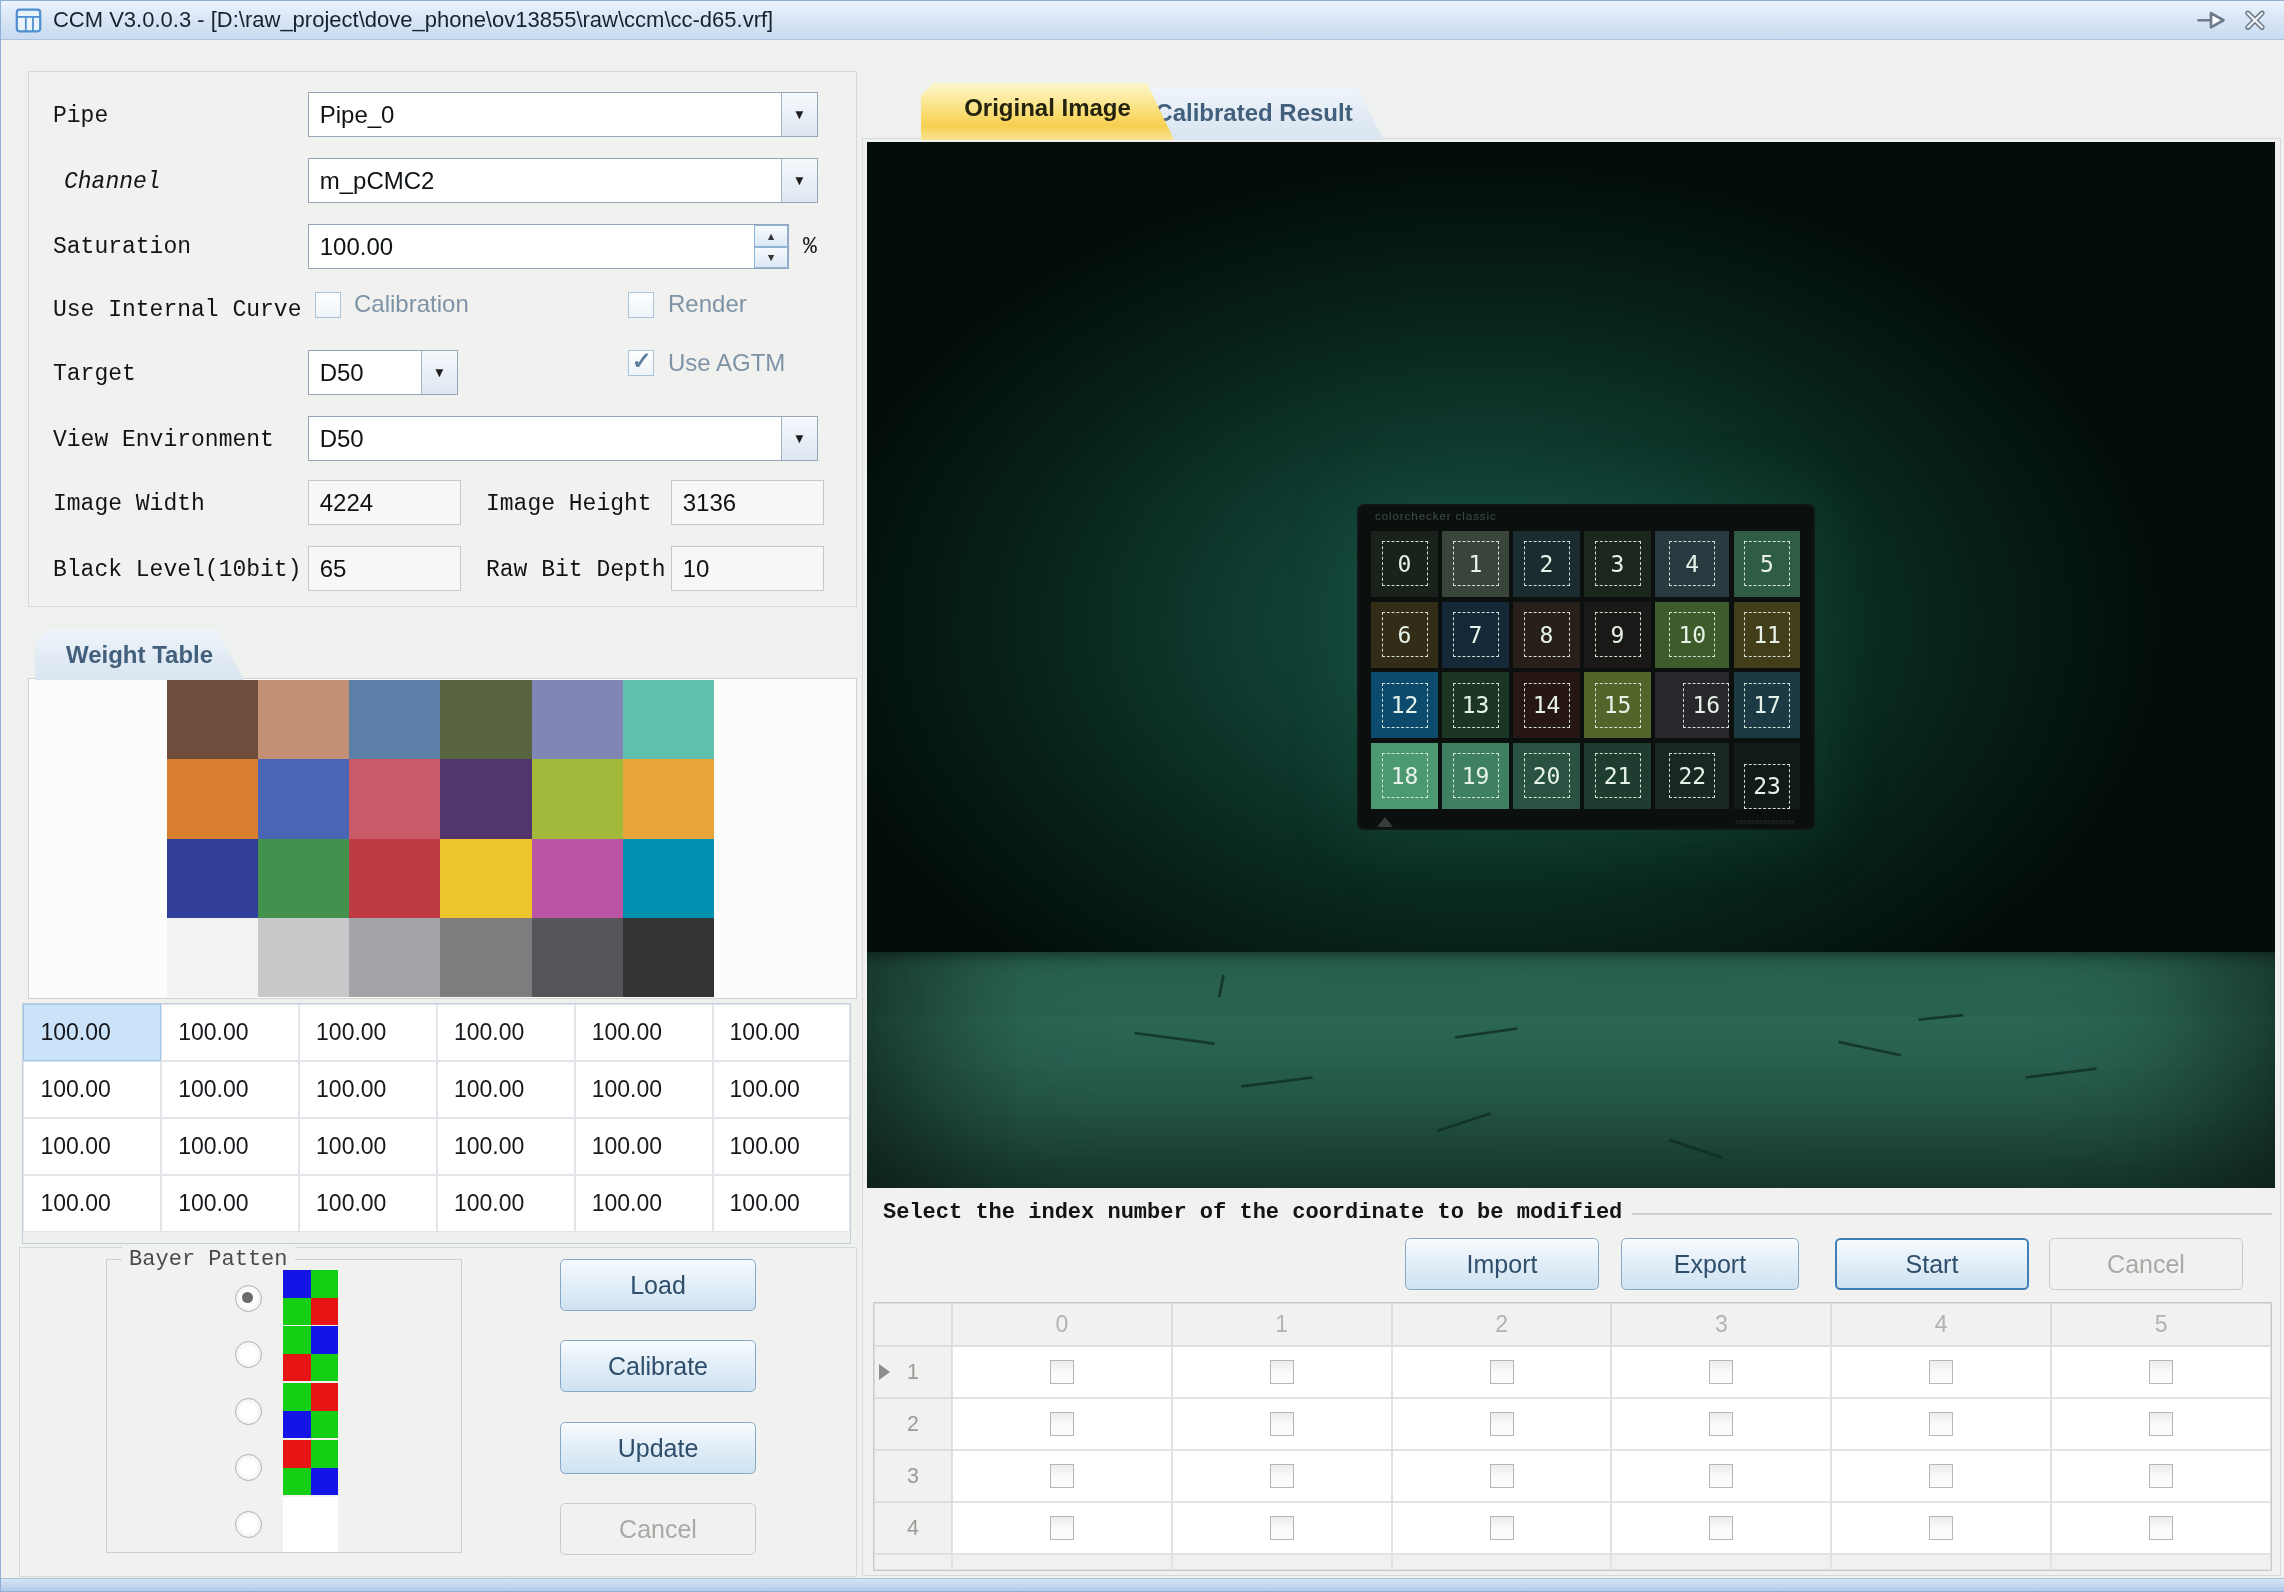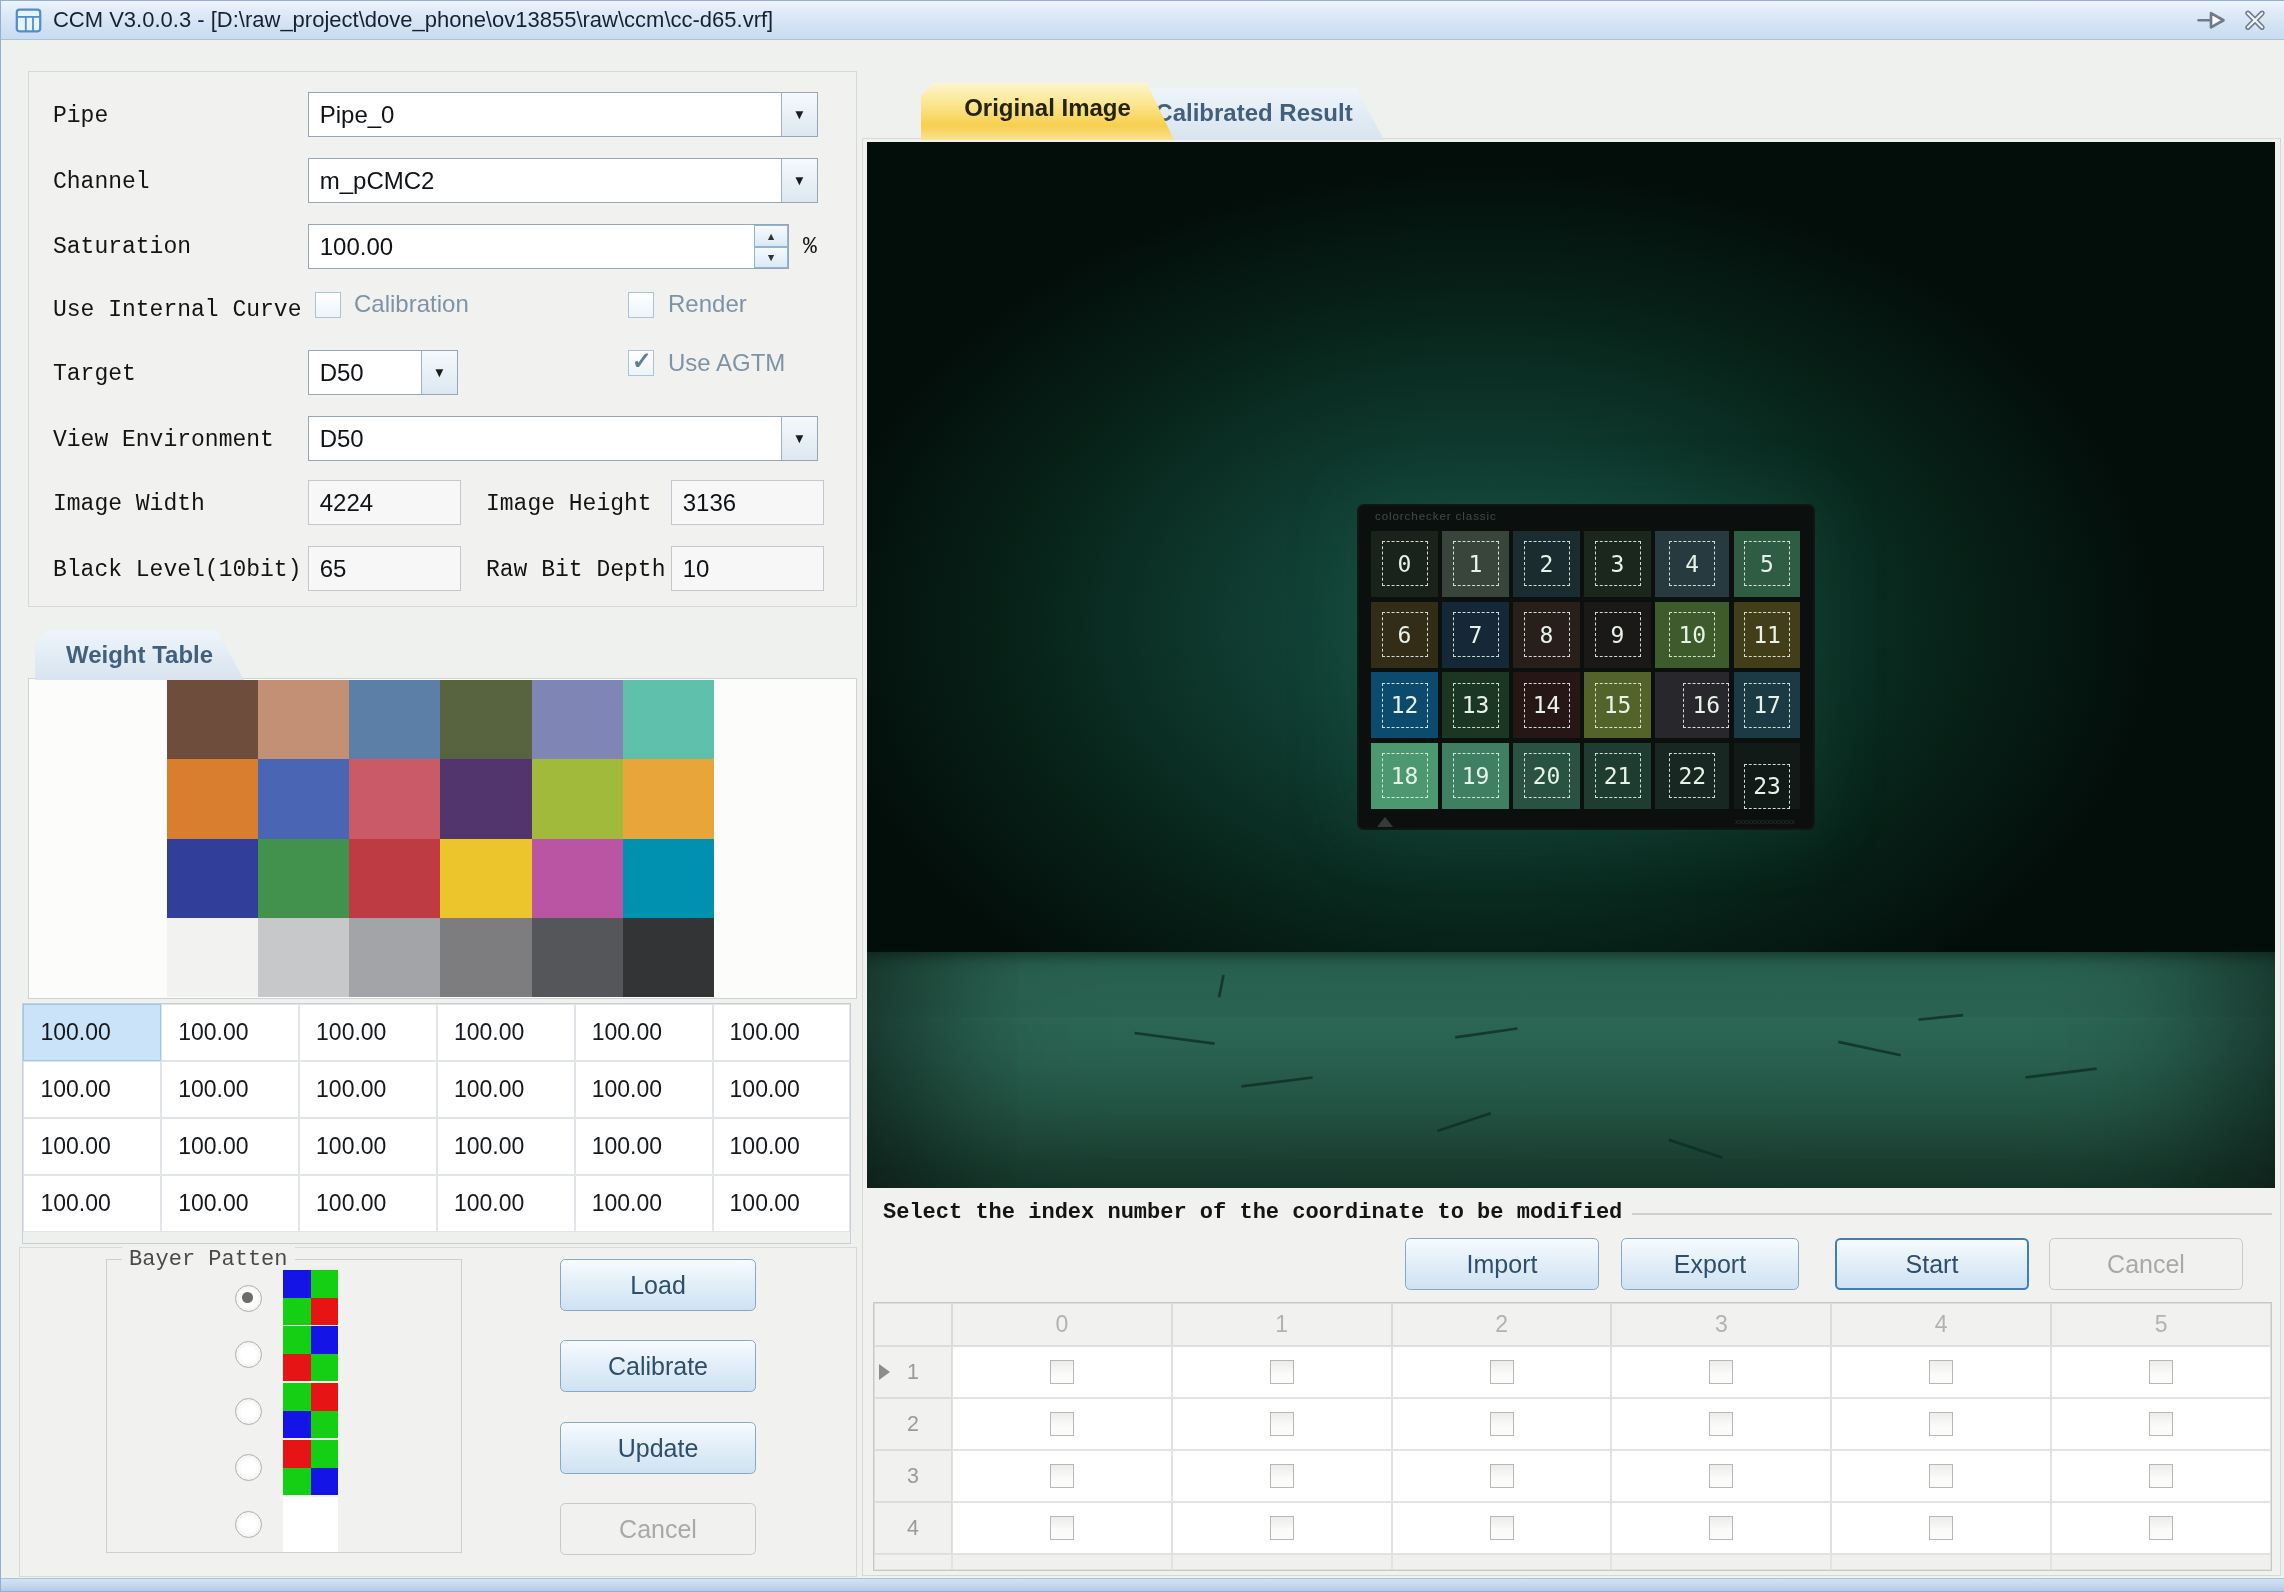--- a/index.html
+++ b/index.html
@@ -119,21 +119,21 @@
   </div>
 
   <div class="panel" style="left:27px;top:70px;width:829px;height:536px;"></div>
 
   <span class="label" style="left:52px;top:102px;">Pipe</span>
   <div class="field combo" style="left:307px;top:91px;width:510px;">
     <span>Pipe_0</span>
     <span class="drop">▼</span>
   </div>
 
-  <span class="label" style="left:52px;top:168px;">Channel</span>
+  <span class="label" style="left:63px;top:168px;font-style:italic;">Channel</span>
   <div class="field combo" style="left:307px;top:157px;width:510px;">
     <span>m_pCMC2</span>
     <span class="drop">▼</span>
   </div>
 
   <span class="label" style="left:52px;top:233px;">Saturation</span>
   <div class="field" style="left:307px;top:223px;width:481px;">
     <span>100.00</span>
     <span class="spin">
         <span>▲</span>

